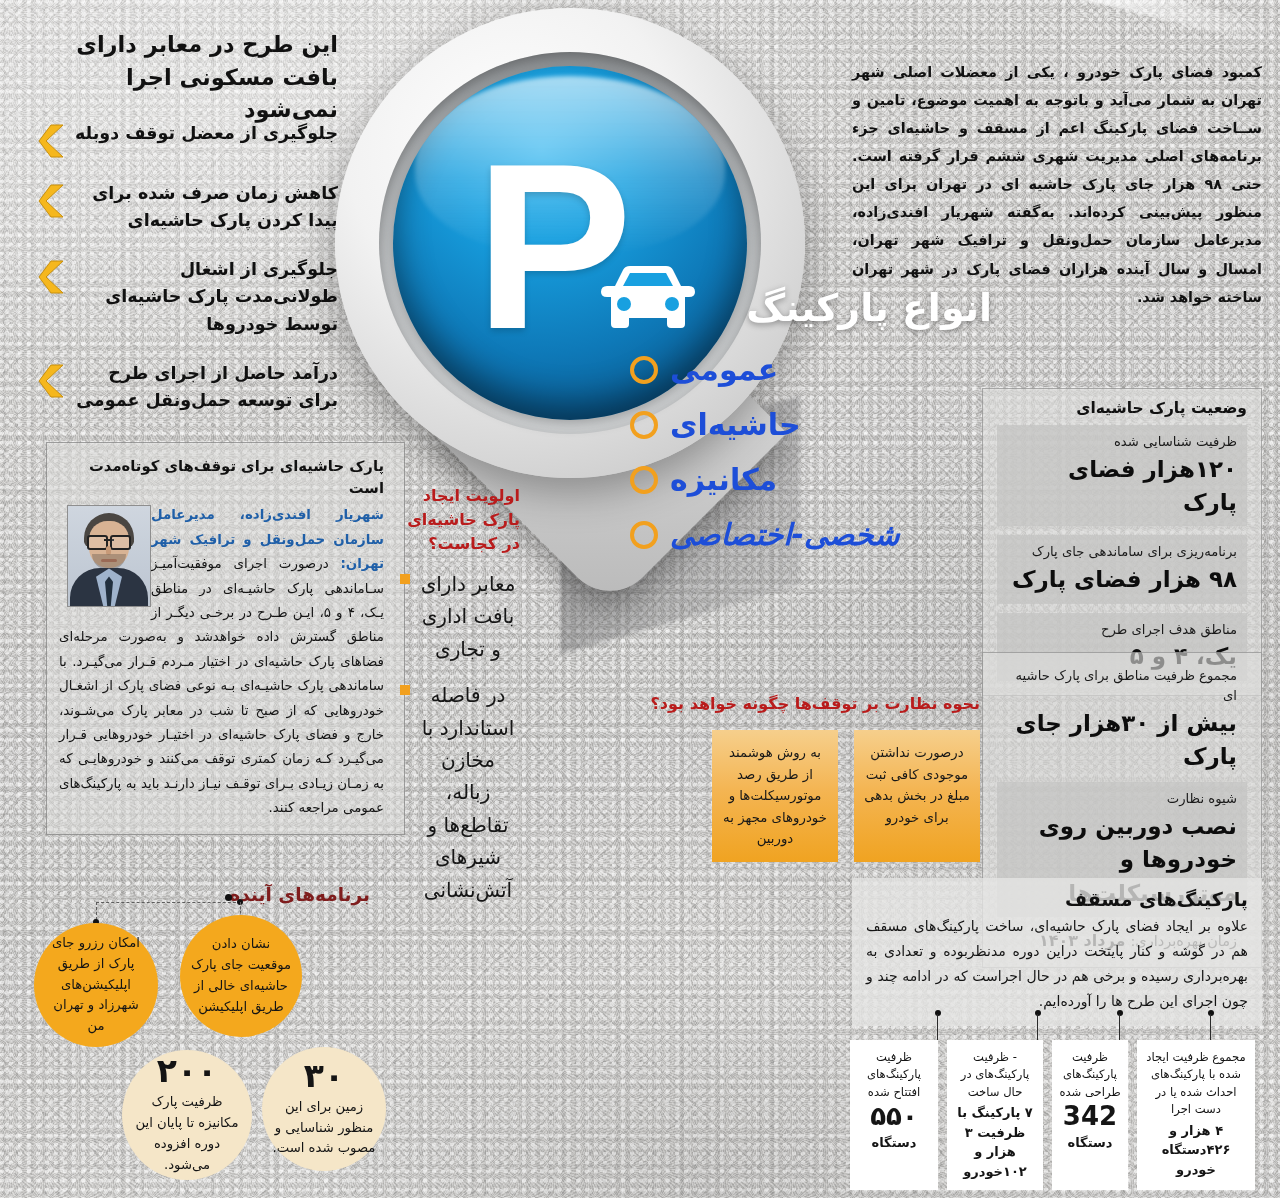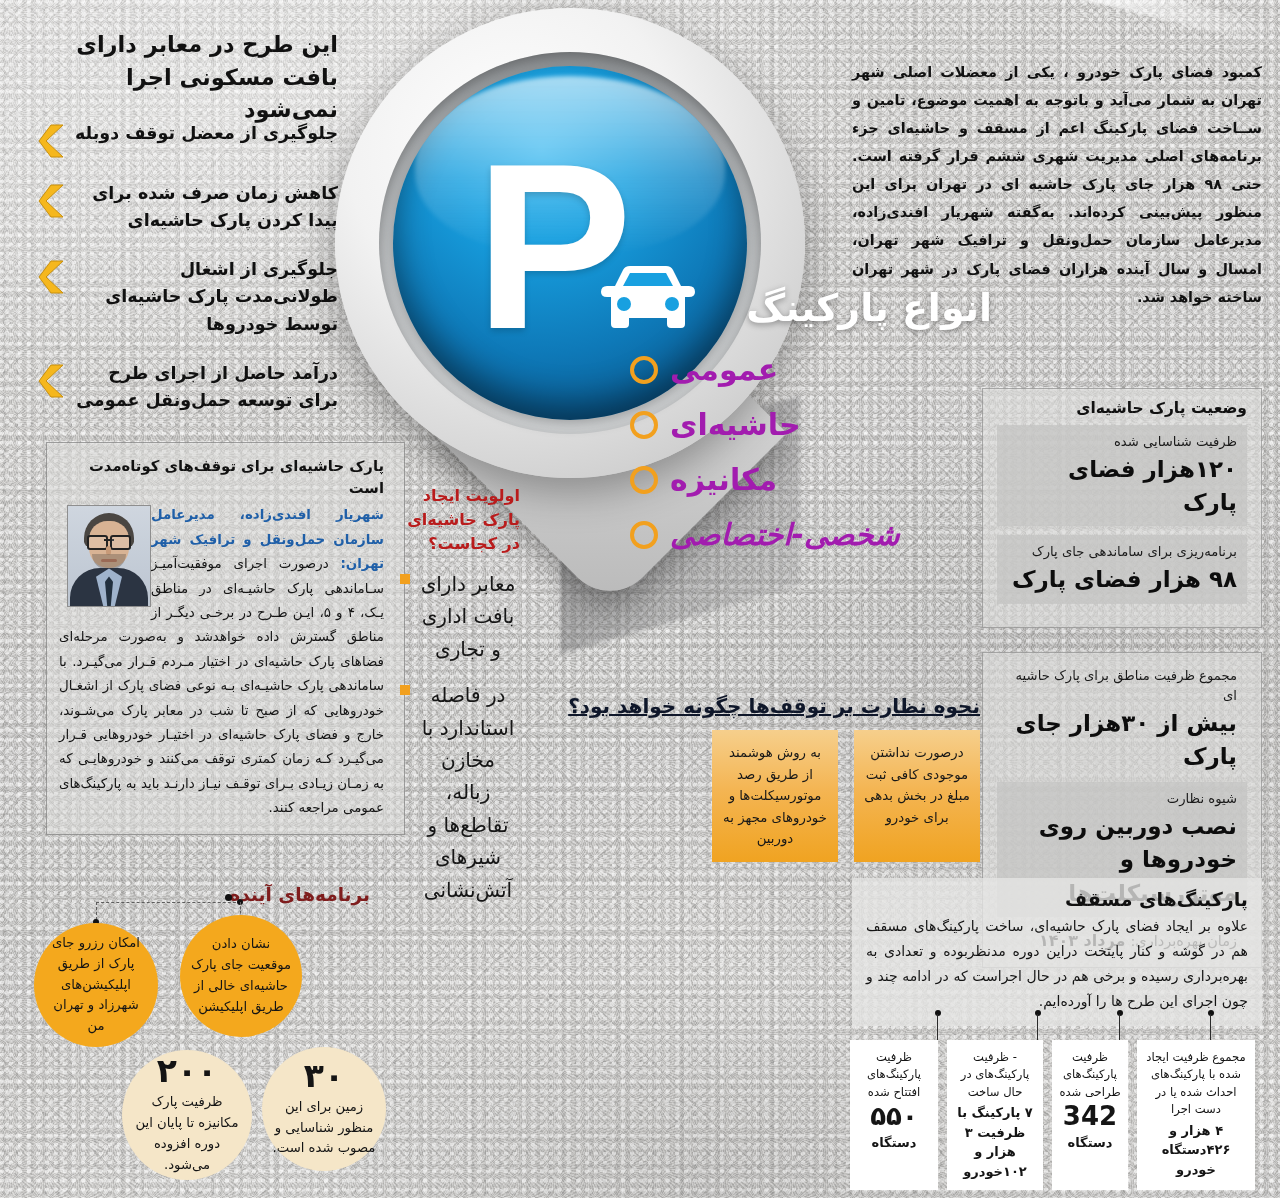--- a/index.html
+++ b/index.html
@@ -101,21 +101,21 @@
     transform:skewY(-16deg);filter:blur(2px);
   }
 
   
   #types-title{
     position:absolute;right:288px;top:286px;font-size:38px;font-weight:bold;color:#fff;
     text-shadow:0 2px 6px rgba(0,0,0,.35);letter-spacing:-.5px;
   }
   #types-list{position:absolute;right:290px;top:352px;width:360px;}
   .type-row{display:flex;flex-direction:row;align-items:center;justify-content:flex-end;gap:12px;margin-bottom:20px;}
-  .type-row .type-label{font-size:30px;font-weight:bold;color:#a21caf;}
+  .type-row .type-label{font-size:30px;font-weight:bold;color:#1d4ed8;}
   .type-dot{width:20px;height:20px;border-radius:50%;border:4px solid #f2a01e;background:transparent;flex:0 0 auto;}
 
   
   .panel{
     position:absolute;right:18px;
     background:rgba(221,221,219,.62);
     border:1px solid rgba(120,120,120,.55);
     padding:10px 14px 14px 14px;
     box-sizing:border-box;
   }
@@ -158,21 +158,21 @@
   #portrait .tie{position:absolute;left:37px;top:70px;width:8px;height:30px;background:#22303f;clip-path:polygon(50% 0,100% 18%,72% 100%,28% 100%,0 18%);}
 
   
   #prio{position:absolute;right:760px;top:484px;width:120px;text-align:right;}
   #prio .p-title{font-size:16px;font-weight:bold;color:#b91c1c;line-height:1.5;margin-bottom:12px;}
   .p-item{display:flex;flex-direction:row-reverse;gap:6px;align-items:flex-start;margin-bottom:14px;}
   .p-sq{flex:0 0 auto;width:10px;height:10px;background:#f2a01e;margin-top:6px;}
   .p-item .p-label{flex:1 1 auto;font-size:20px;line-height:1.62;color:#161616;text-align:center;}
 
   
-  #mon-title{position:absolute;right:300px;top:694px;font-size:20px;font-weight:bold;color:#0f172a;text-decoration:underline;}
+  #mon-title{position:absolute;right:300px;top:694px;font-size:16px;font-weight:bold;color:#b91c1c;}
   #mon-boxes{position:absolute;right:300px;top:730px;width:580px;display:flex;flex-direction:row;gap:16px;justify-content:flex-start;}
   .mon-box{
     width:126px;min-height:118px;padding:12px 10px;box-sizing:border-box;
     background:linear-gradient(180deg,#f6cf8c 0%,#f4b553 45%,#f0a321 100%);
     text-align:center;font-size:13.3px;line-height:1.62;color:#171717;
   }
 
   
   #fut-title{position:absolute;right:910px;top:884px;font-size:18.5px;font-weight:bold;color:#7f1d1d;}
   #fut-dot{position:absolute;right:1048px;top:894px;width:7px;height:7px;border-radius:50%;background:#111;}
@@ -300,20 +300,24 @@
 
   <div class="panel" id="panel1">
     <div class="panel-title">وضعیت پارک حاشیه‌ای</div>
     <div class="stat">
       <div class="lbl">ظرفیت شناسایی شده</div>
       <div class="val">۱۲۰هزار فضای پارک</div>
     </div>
     <div class="stat">
       <div class="lbl">برنامه‌ریزی برای ساماندهی جای پارک</div>
       <div class="val">۹۸ هزار فضای پارک</div>
+    </div>
+    <div class="stat" style="margin-bottom:0;">
+      <div class="lbl">مناطق هدف اجرای طرح</div>
+      <div class="val">یک، ۴ و ۵</div>
     </div>
   </div>
 
   <div class="panel" id="panel2">
     <div class="stat plain">
       <div class="lbl">مجموع ظرفیت مناطق برای پارک حاشیه ای</div>
       <div class="val">بیش از ۳۰هزار جای پارک</div>
     </div>
     <div class="stat">
       <div class="lbl">شیوه نظارت</div>

